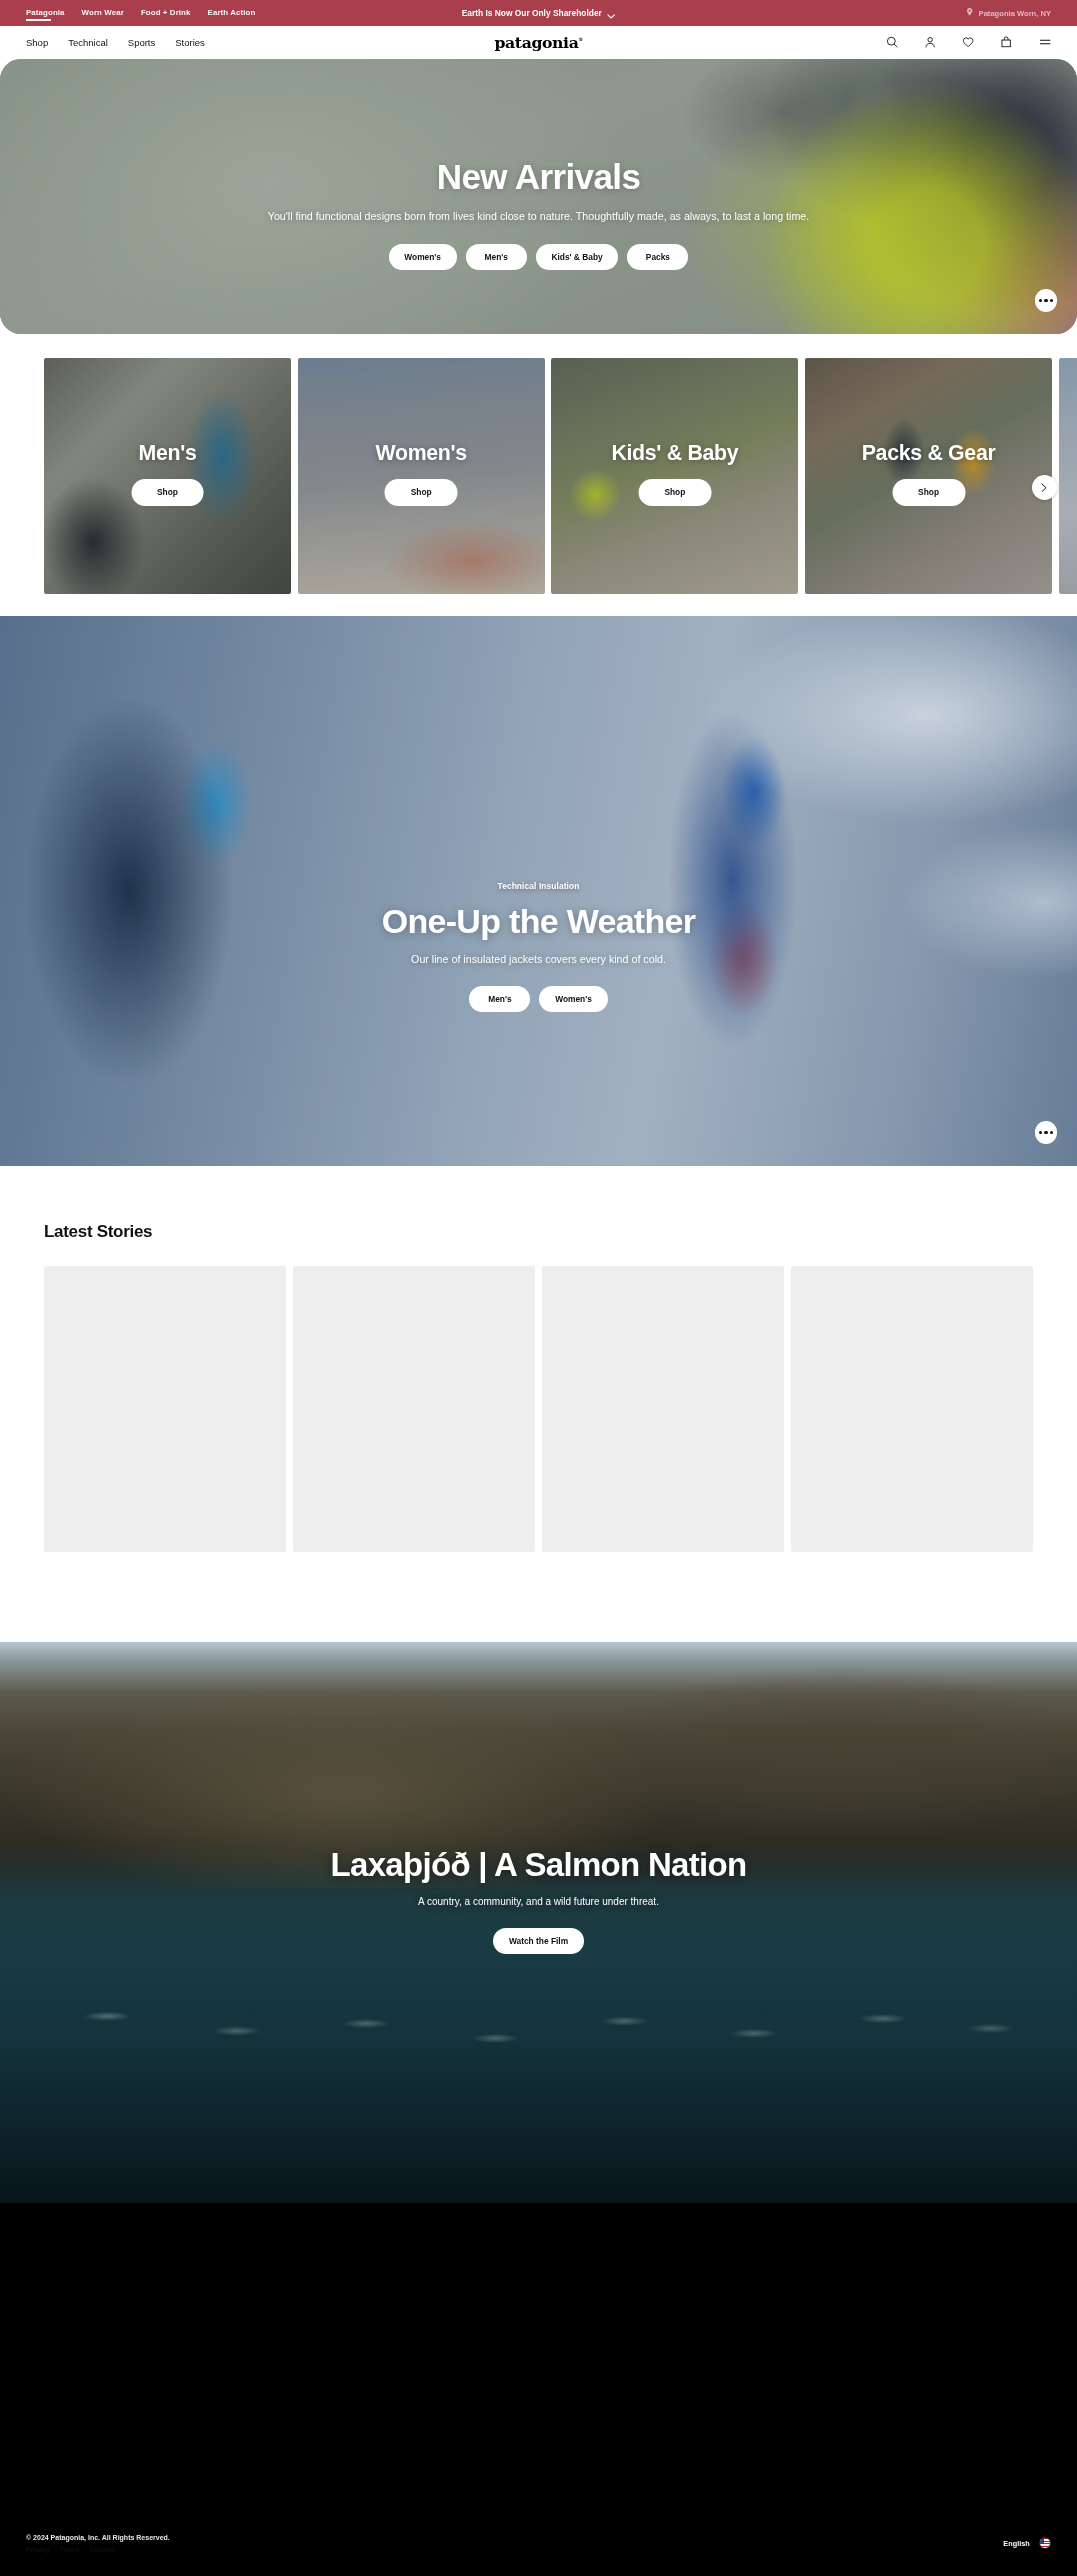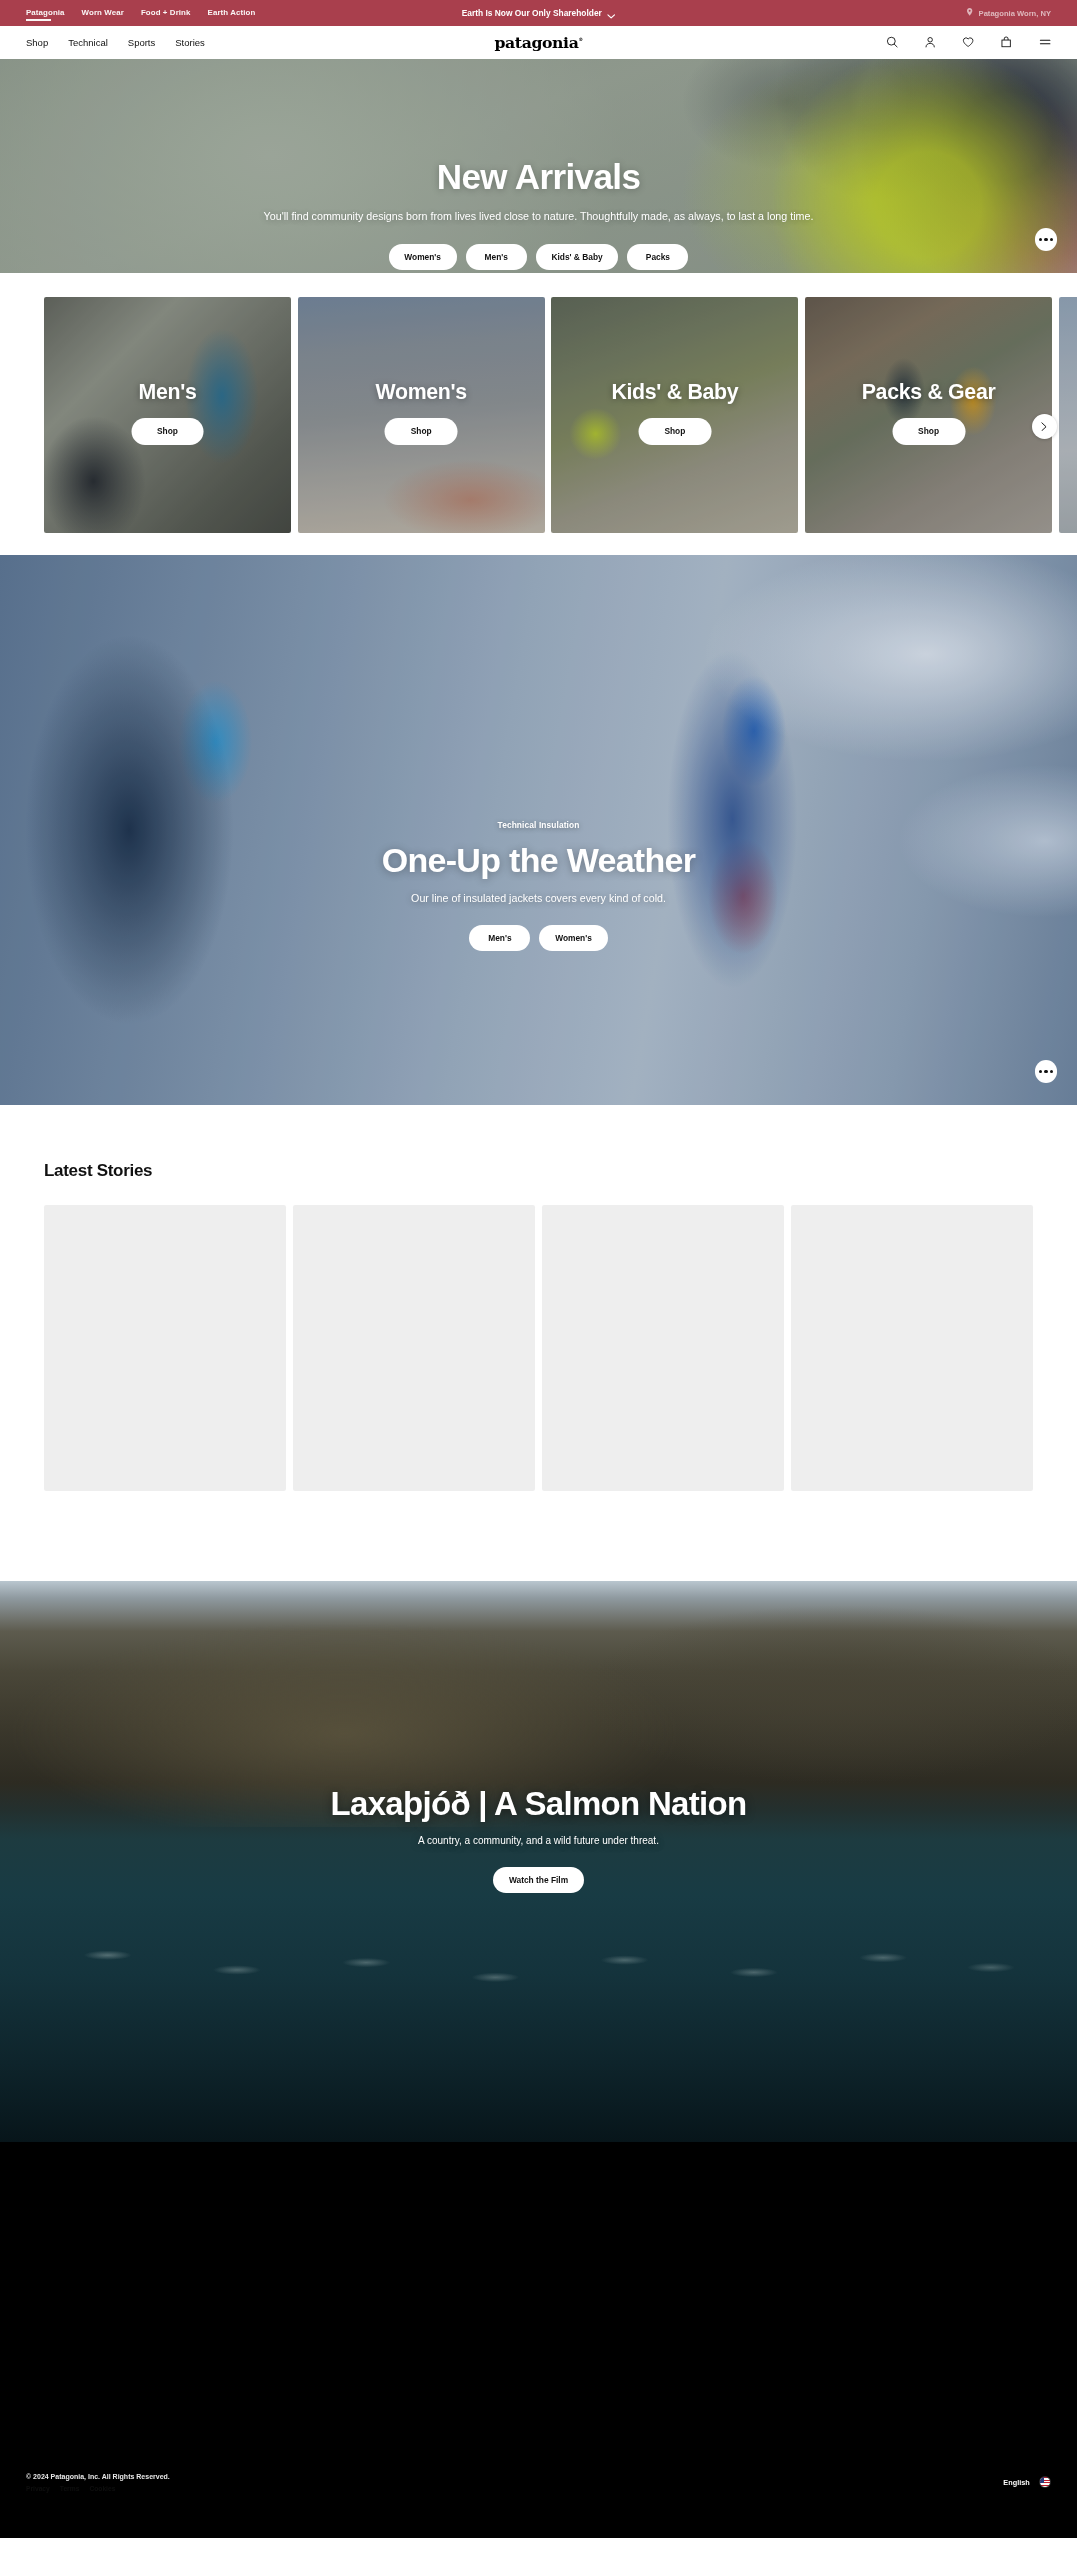--- a/index.html
+++ b/index.html
@@ -103,23 +103,24 @@
     transform: translateY(-50%);
     display: flex;
     align-items: center;
     gap: 26px;
   }
   .nav-icon { width: 12.3px; height: 12.3px; display: block; cursor: pointer; }
 
   
   .hero1 {
     position: relative;
-    height: 214px;
+    height: 275px;
     overflow: hidden;
     background: linear-gradient(120deg, #8e9b8e 0%, #9aa79a 35%, #aab2a6 60%, #7d8a80 100%);
+    border-radius: 21px;
   }
   .hero1 .photo {
     position: absolute; inset: 0;
     background:
       radial-gradient(ellipse 348px 236px at 82% 62%, rgba(186,208,30,.55) 0%, rgba(150,170,30,0) 58%),
       radial-gradient(ellipse 202px 146px at 92% 30%, rgba(40,46,60,.55) 0%, rgba(40,46,60,0) 60%),
       radial-gradient(ellipse 168px 112px at 73% 20%, rgba(60,70,70,.45) 0%, rgba(60,70,70,0) 62%),
       radial-gradient(ellipse 505px 337px at 25% 45%, rgba(168,180,166,.9) 0%, rgba(140,152,140,.4) 70%),
       linear-gradient(160deg, #95a193 0%, #a3ada0 40%, #8d9a8c 100%);
   }
@@ -523,21 +524,21 @@
         </svg>
     </span>
   </div>
 </div>
 
 <section class="hero1">
   <div class="photo"></div>
   <div class="overlay"></div>
   <div class="hero1-content">
     <h1 class="hero1-title">New Arrivals</h1>
-    <p class="hero1-sub">You'll find community designs born from lives lived close to nature. Thoughtfully made, as always, to last a long time.</p>
+    <p class="hero1-sub">You'll find functional designs born from lives kind close to nature. Thoughtfully made, as always, to last a long time.</p>
     <div class="pillrow">
       <button class="pill">Women's</button>
       <button class="pill">Men's</button>
       <button class="pill">Kids' &amp; Baby</button>
       <button class="pill">Packs</button>
     </div>
   </div>
   <button class="dots-btn" style="right:20px; bottom:22.4px;">
     <i></i>
       <i></i>

